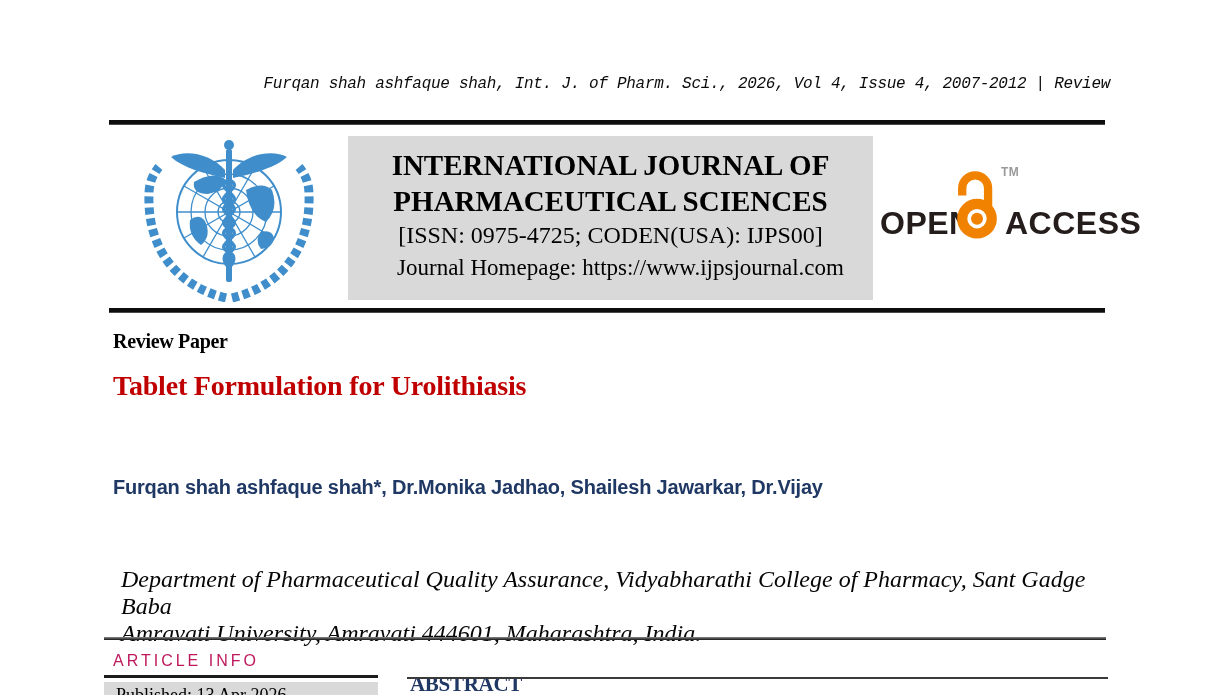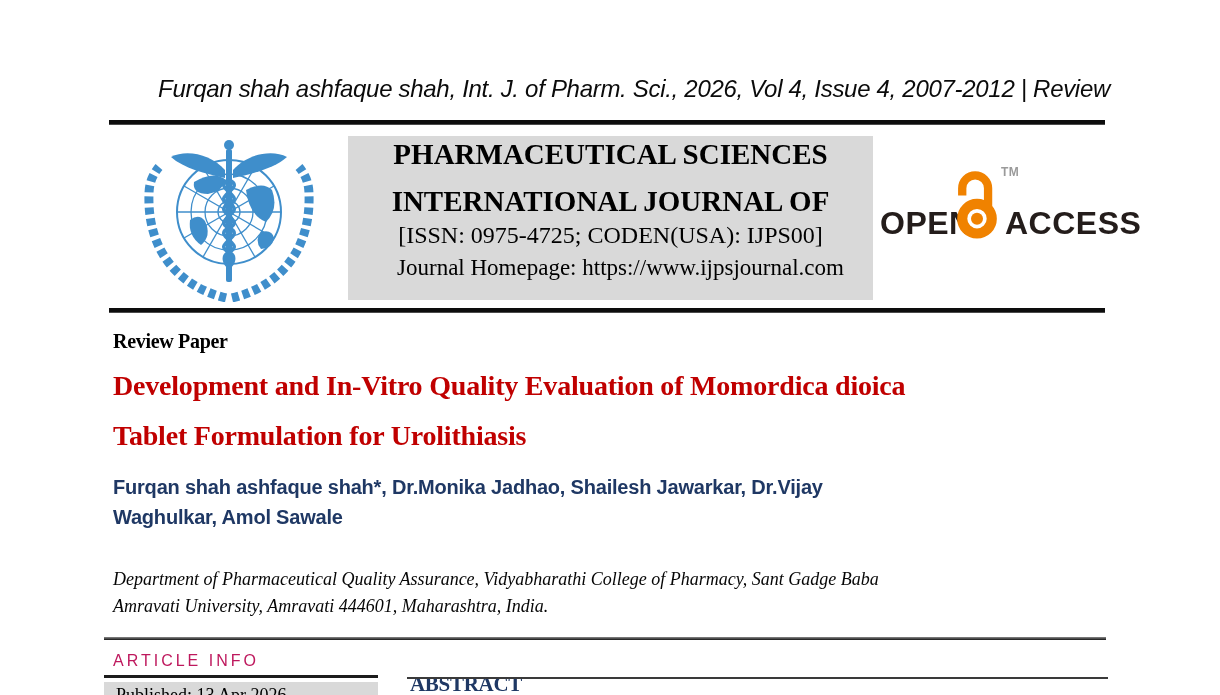--- a/index.html
+++ b/index.html
@@ -3,22 +3,22 @@
 <meta charset="utf-8">
 <style>
   html,body { margin:0; padding:0; background:#fff; }
   .page {
     position:relative; width:1220px; height:695px; background:#ffffff;
     overflow:hidden; font-family:"Liberation Serif","DejaVu Serif",serif; color:#000;
   }
   
   .citation {
     position:absolute; top:75px; right:110px;
-    font-family:Liberation Sans, sans-serif;
-    font-style:italic; font-size:24px; letter-spacing:-0.3px; color:#0b0b0b;
+    font-family:Liberation Mono, monospace;
+    font-style:italic; font-size:16px; letter-spacing:-0.3px; color:#0b0b0b;
     white-space:nowrap;
   }
   
   .rule-thick {
     position:absolute; left:109px; width:996px; height:5px;
     background:linear-gradient(to bottom,#0d0d0d 0 70%, #6a6a6a 100%);
   }
   #rule-top { top:120px; }
   #rule-mid { top:308px; }
   .rule-thin {
@@ -55,22 +55,22 @@
     font-weight:bold; font-size:28px; line-height:50px;
     color:#c00000; letter-spacing:-0.2px;
   }
   .authors {
     position:absolute; left:113px; top:472px; width:980px;
     font-family:"Liberation Sans","DejaVu Sans",sans-serif;
     font-weight:bold; font-size:20px; line-height:30px;
     color:#1f3864; letter-spacing:-0.2px;
   }
   .affiliation {
-    position:absolute; left:113px; top:566px; width:990px;
-    font-style:italic; font-size:18px; line-height:27px; color:#060606;
+    position:absolute; left:121px; top:566px; width:990px;
+    font-style:italic; font-size:24px; line-height:27px; color:#060606;
   }
   
   .article-info-label {
     position:absolute; left:113px; top:652px;
     font-family:"Liberation Sans","DejaVu Sans",sans-serif;
     font-size:16px; letter-spacing:3px; color:#be185d; font-weight:400;
   }
   .abstract-label {
     position:absolute; left:410px; top:672px;
     font-weight:bold; font-size:21px; color:#1f3864; letter-spacing:-0.3px;
@@ -122,49 +122,47 @@
         <path d="M107,36 C121,20 146,15 161,23 C149,34 126,40 107,44 Z"></path>
       </g>
       <g fill="none" stroke="#3f8ecb" stroke-width="3.6" stroke-linecap="round">
         <path d="M103,46 C85,54 121,62 103,70 C85,78 121,86 103,94 C85,102 121,110 103,118 C95,122 99,130 103,133"></path>
         <path d="M103,46 C121,54 85,62 103,70 C121,78 85,86 103,94 C121,102 85,110 103,118 C111,122 107,130 103,133"></path>
       </g>
     </svg>
   </span>
 
   <div class="journal-box">
+    <div class="jt-bold jt-line1">INTERNATIONAL JOURNAL OF</div>
     <div class="jt-bold">PHARMACEUTICAL SCIENCES</div>
-    <div class="jt-bold jt-line1">INTERNATIONAL JOURNAL OF</div>
     <div class="jt-issn">[ISSN: 0975-4725; CODEN(USA): IJPS00]</div>
     <div class="jt-home">Journal Homepage: https://www.ijpsjournal.com</div>
   </div>
 
   <div class="oa">
     <span class="oa-word oa-open">OPEN</span>
     <svg class="oa-lock" viewBox="0 0 52 82" xmlns="http://www.w3.org/2000/svg">
       <path d="M38,50 L38,25 A14,14 0 0 0 10,25 L10,33" fill="none" stroke="#f08200" stroke-width="9"></path>
       <circle cx="26" cy="58" r="16" fill="#ffffff" stroke="#f08200" stroke-width="11"></circle>
       <circle cx="26" cy="58" r="6.5" fill="#f08200"></circle>
     </svg>
     <span class="oa-tm">TM</span>
     <span class="oa-word oa-access">ACCESS</span>
   </div>
 
   <div class="rule-thick" id="rule-mid"></div>
 
   <div class="article-type">Review Paper</div>
 
   <div class="paper-title">
-    <div>Development and In-Vitro Quality Evaluation of Momordica dioica</div>
     <div>Tablet Formulation for Urolithiasis</div>
   </div>
 
   <div class="authors">
     <div>Furqan shah ashfaque shah*, Dr.Monika Jadhao, Shailesh Jawarkar, Dr.Vijay</div>
-    <div>Waghulkar, Amol Sawale</div>
   </div>
 
   <div class="affiliation">
     <div>Department of Pharmaceutical Quality Assurance, Vidyabharathi College of Pharmacy, Sant Gadge Baba</div>
     <div>Amravati University, Amravati 444601, Maharashtra, India.</div>
   </div>
 
   <div class="rule-thin"></div>
 
   <div class="article-info-label">ARTICLE INFO</div>

